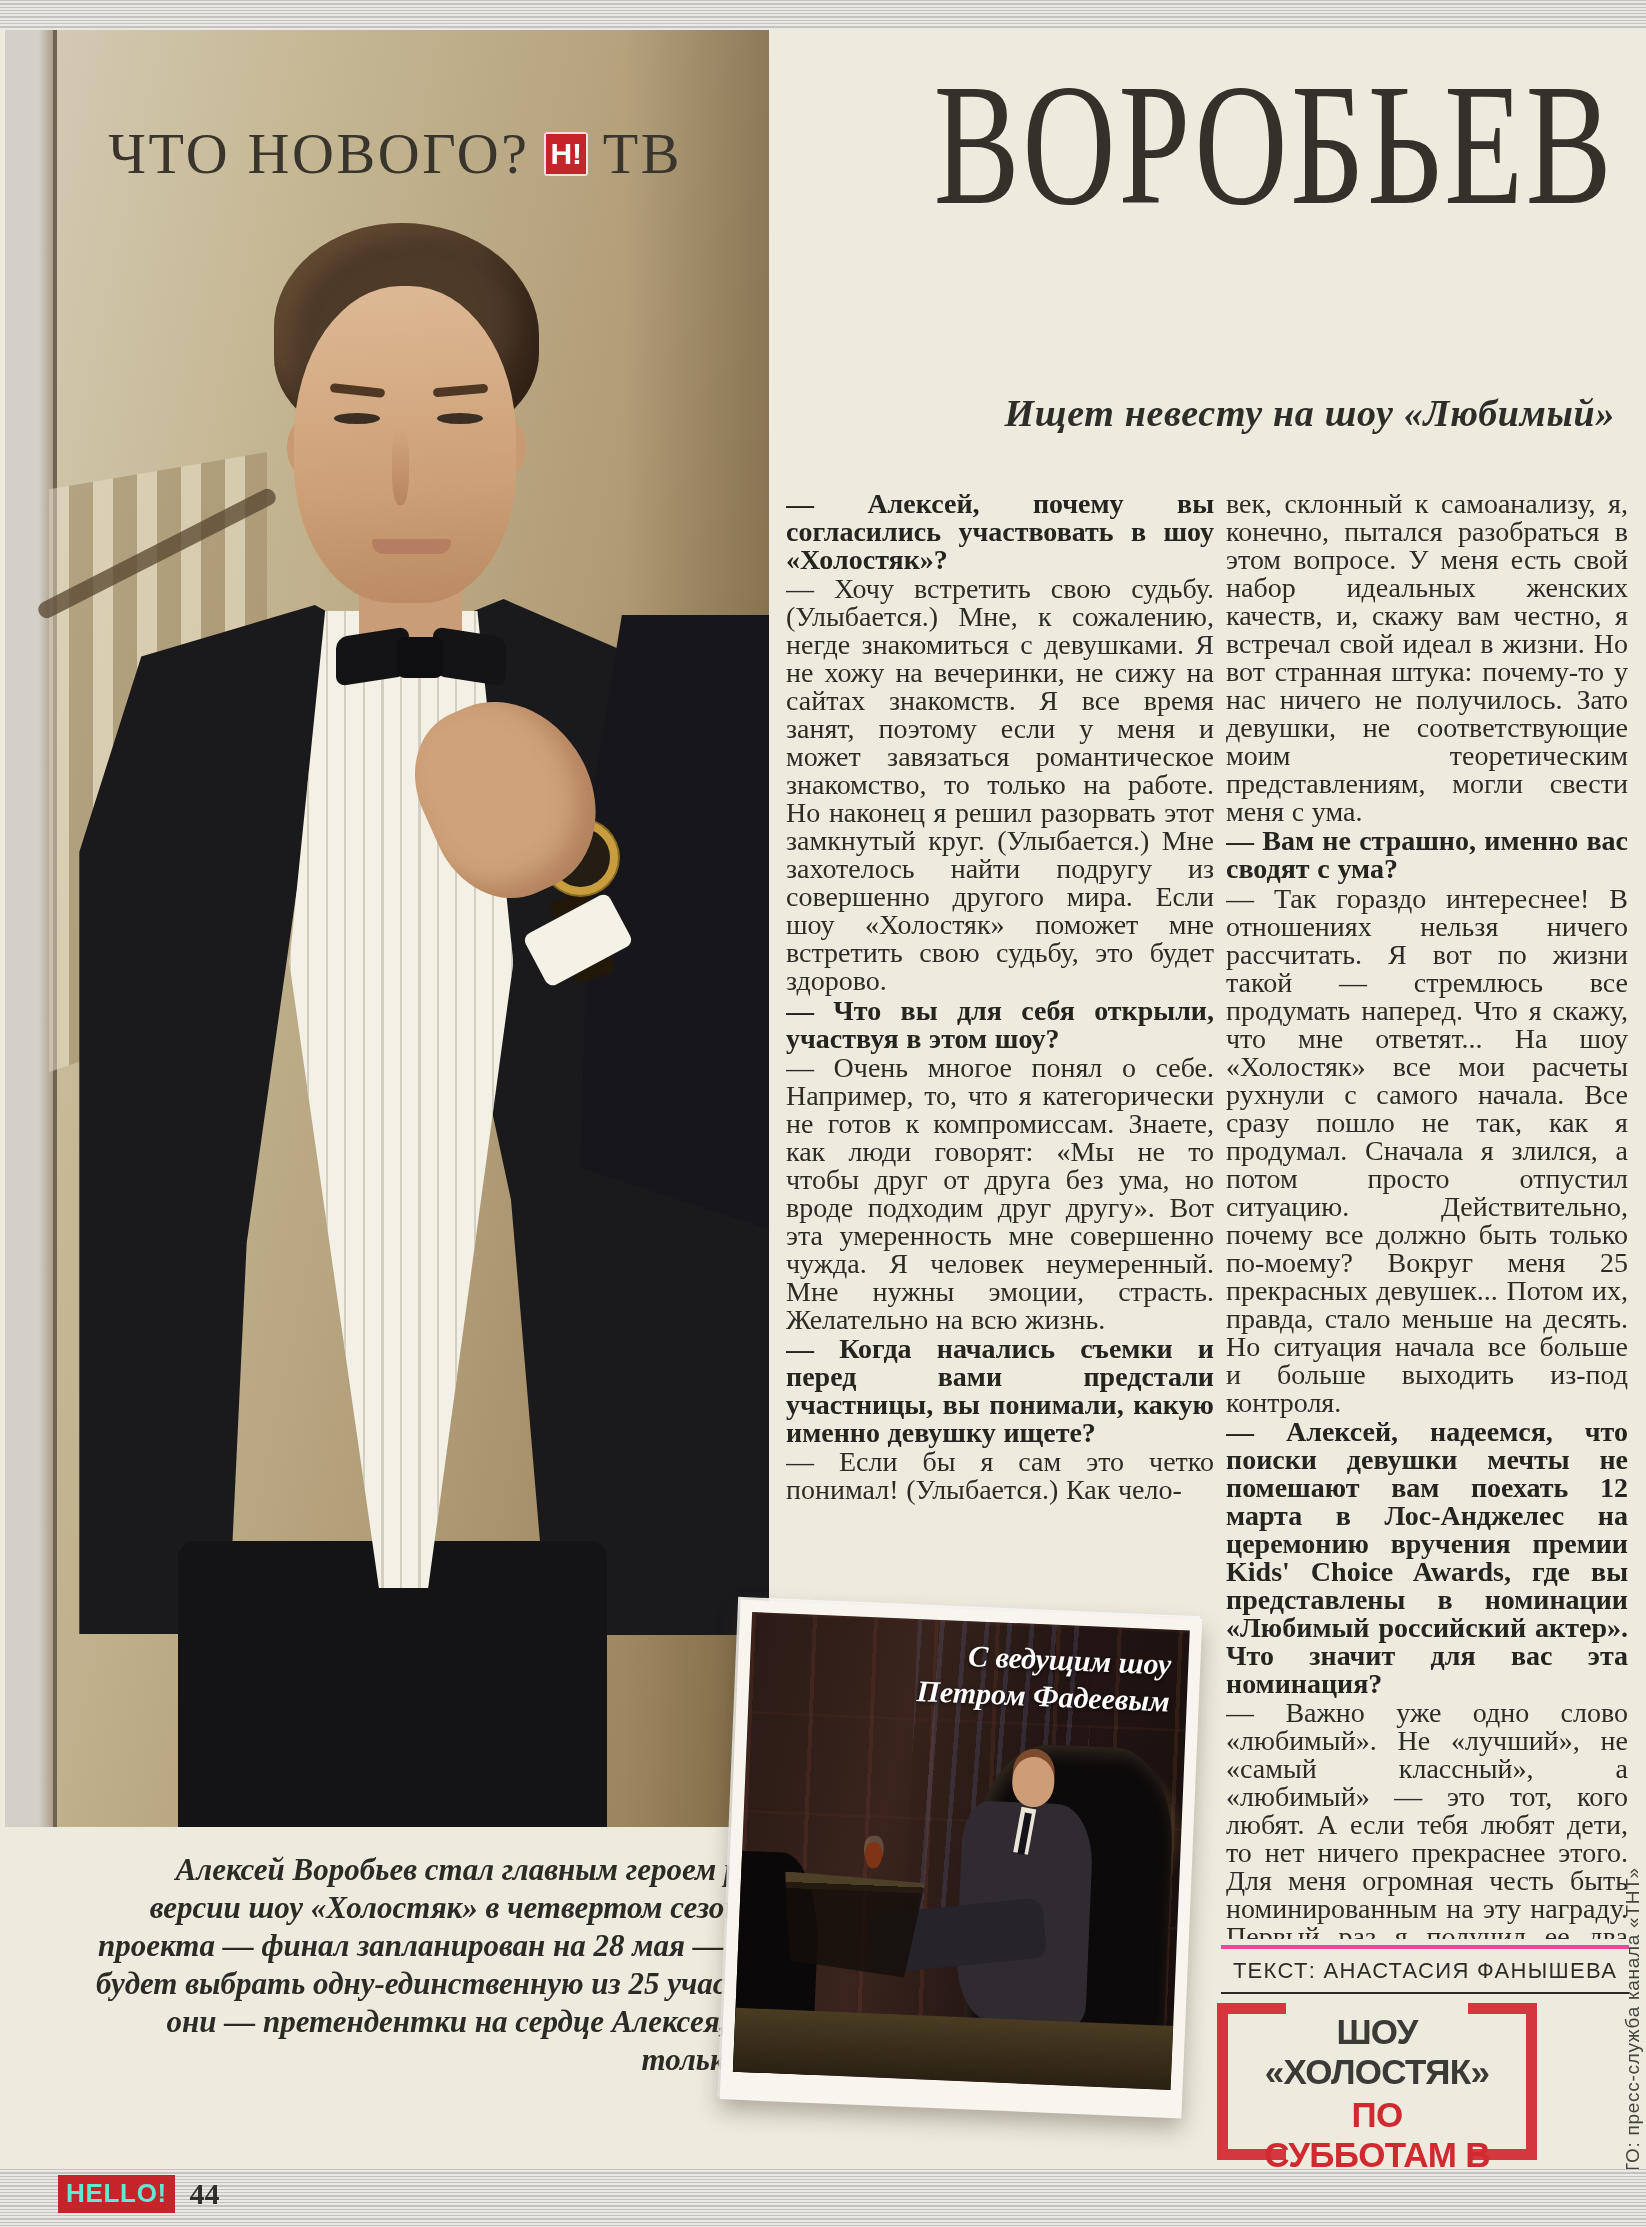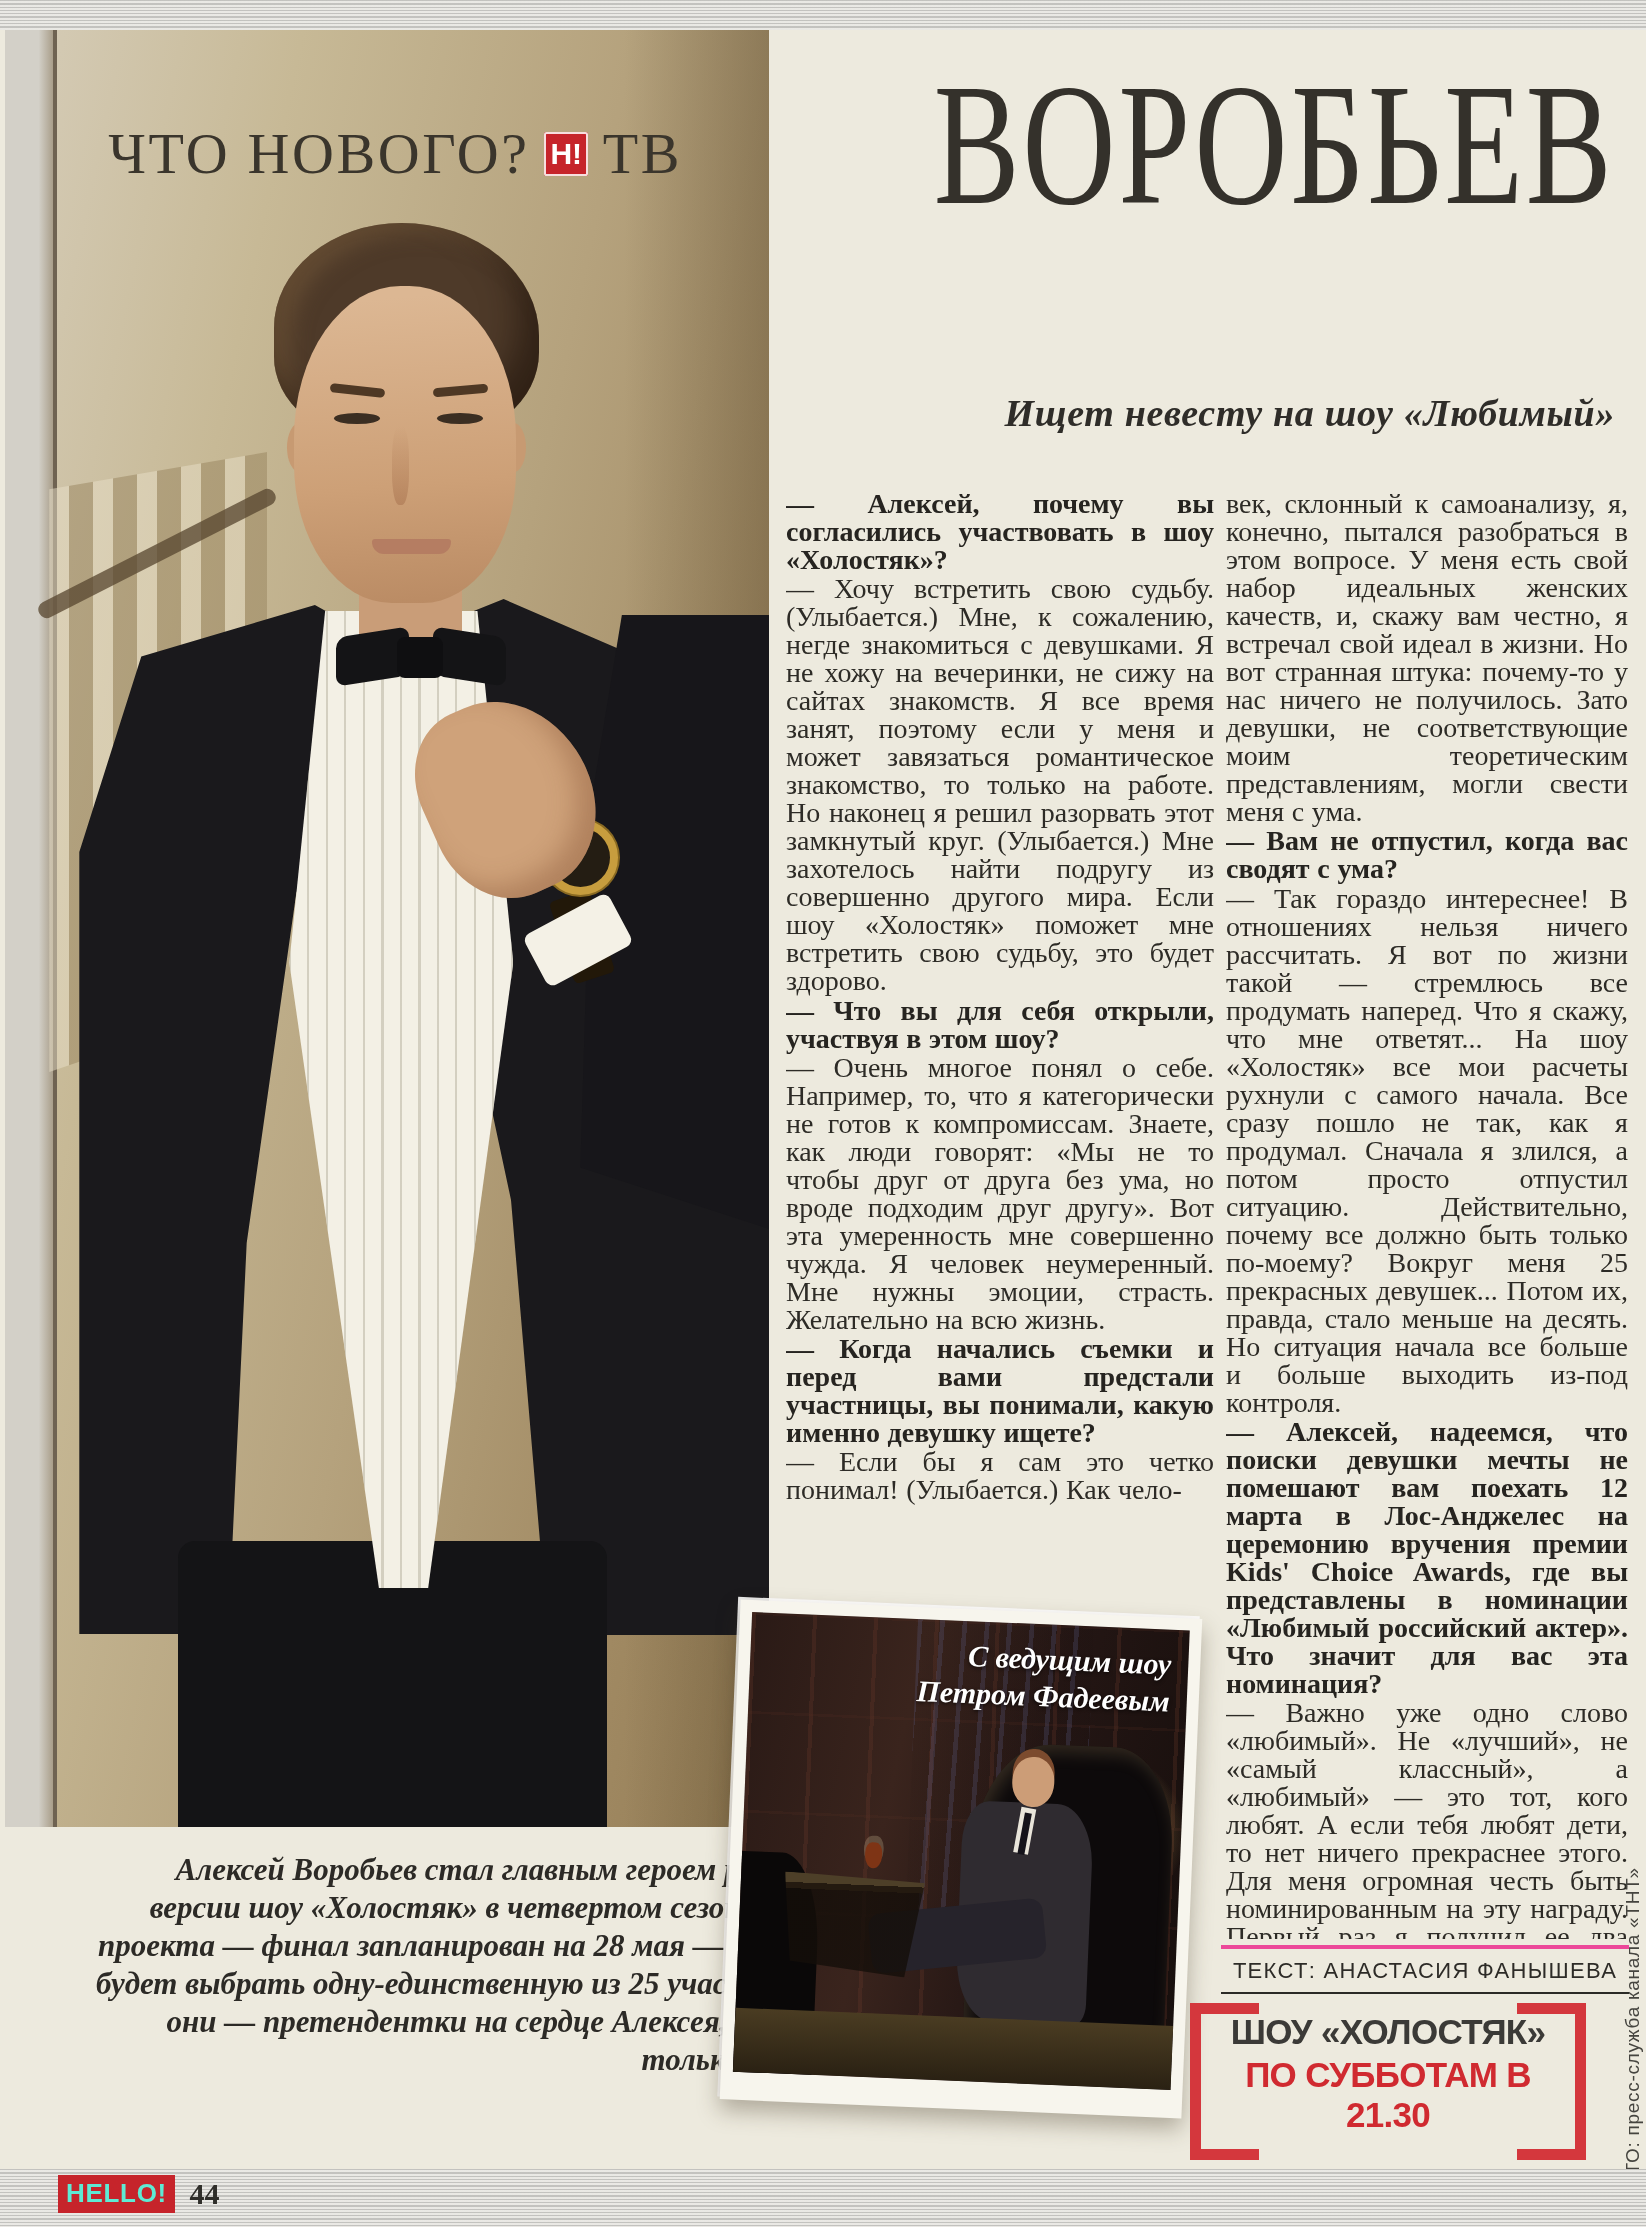--- a/index.html
+++ b/index.html
@@ -133,21 +133,21 @@
     background:linear-gradient(180deg,#4a3c22,#2a2113);}
   .ip-caption{position:absolute;right:17px;top:16px;text-align:right;color:#fff;
     font-style:italic;font-weight:bold;font-size:30px;line-height:37px;
     text-shadow:0 1.3px 4px rgba(0,0,0,.7);}
 
   
   .byline{position:absolute;left:1221px;top:1945px;width:408px;
     border-top:4px solid #ec4899;border-bottom:2px solid #2b2a26;
     font-family:"Liberation Sans",sans-serif;font-size:22px;letter-spacing:1.3px;color:#2d2b27;
     text-align:center;padding:8.6px 0;}
-  .promo{position:absolute;left:1190px;top:2003px;width:396px;height:135px;}
+  .promo{position:absolute;left:1217px;top:2003px;width:320px;height:135px;}
   .bracket{position:absolute;top:0;width:58px;height:135px;}
   .bracket.l{left:0;border-left:11.2px solid #d4373d;border-top:11.2px solid #d4373d;border-bottom:11.2px solid #d4373d;}
   .bracket.r{right:0;border-right:11.2px solid #d4373d;border-top:11.2px solid #d4373d;border-bottom:11.2px solid #d4373d;}
   .promo-text{position:absolute;left:40px;right:40px;top:9.2px;text-align:center;
     font-family:"Liberation Sans",sans-serif;}
   .promo-l1{font-size:35px;font-weight:bold;color:#3b3a37;letter-spacing:-0.7px;}
   .promo-l2{font-size:30px;color:#4b4a46;letter-spacing:0;margin-top:1.3px;}
   .promo-l3{font-size:35px;font-weight:bold;color:#d02a30;letter-spacing:-0.7px;margin-top:2.6px;}
 
   .credit-vertical{position:absolute;right:2.6px;top:1624px;height:581px;
@@ -213,21 +213,21 @@
     <p class="q">— Алексей, почему вы согласились участвовать в шоу «Холостяк»?</p>
     <p class="a">— Хочу встретить свою судьбу. (Улыбается.) Мне, к сожалению, негде знакомиться с девушками. Я не хожу на вечеринки, не сижу на сайтах знакомств. Я все время занят, поэтому если у меня и может завязаться романтическое знакомство, то только на работе. Но наконец я решил разорвать этот замкнутый круг. (Улыбается.) Мне захотелось найти подругу из совершенно другого мира. Если шоу «Холостяк» поможет мне встретить свою судьбу, это будет здорово.</p>
     <p class="q">— Что вы для себя открыли, участвуя в этом шоу?</p>
     <p class="a">— Очень многое понял о себе. Например, то, что я категорически не готов к компромиссам. Знаете, как люди говорят: «Мы не то чтобы друг от друга без ума, но вроде подходим друг другу». Вот эта умеренность мне совершенно чужда. Я человек неумеренный. Мне нужны эмоции, страсть. Желательно на всю жизнь.</p>
     <p class="q">— Когда начались съемки и перед вами предстали участницы, вы понимали, какую именно девушку ищете?</p>
     <p class="a">— Если бы я сам это четко понимал! (Улыбается.) Как чело-</p>
   </div>
 
   <div class="col col2">
     <p class="a">век, склонный к самоанализу, я, конечно, пытался разобраться в этом вопросе. У меня есть свой набор идеальных женских качеств, и, скажу вам честно, я встречал свой идеал в жизни. Но вот странная штука: почему-то у нас ничего не получилось. Зато девушки, не соответствующие моим теоретическим представлениям, могли свести меня с ума.</p>
-    <p class="q">— Вам не отпустил, когда вас сводят с ума?</p>
+    <p class="q">— Вам не страшно, именно вас сводят с ума?</p>
     <p class="a">— Так гораздо интереснее! В отношениях нельзя ничего рассчитать. Я вот по жизни такой — стремлюсь все продумать наперед. Что я скажу, что мне ответят... На шоу «Холостяк» все мои расчеты рухнули с самого начала. Все сразу пошло не так, как я продумал. Сначала я злился, а потом просто отпустил ситуацию. Действительно, почему все должно быть только по-моему? Вокруг меня 25 прекрасных девушек... Потом их, правда, стало меньше на десять. Но ситуация начала все больше и больше выходить из-под контроля.</p>
     <p class="q">— Алексей, надеемся, что поиски девушки мечты не помешают вам поехать 12 марта в Лос-Анджелес на церемонию вручения премии Kids' Choice Awards, где вы представлены в номинации «Любимый российский актер». Что значит для вас эта номинация?</p>
     <p class="a"><span>— Важно уже одно слово «любимый». Не «лучший», не «самый классный», а «любимый» — это тот, кого любят. А если тебя любят дети, то нет ничего прекраснее этого. Для меня огромная честь быть номинированным на эту награду. Первый раз я получил ее два года назад. Если и в этом году ребята удостоят меня награды, буду очень рад.</span></p>
   </div>
 
   <div class="caption-left">Алексей Воробьев стал главным героем российской версии шоу «Холостяк» в четвертом сезоне. К концу проекта — финал запланирован на 28 мая — он должен будет выбрать одну-единственную из 25 участниц. Кто они — претендентки на сердце Алексея, мы узнаем только 12 марта</div>
 
   <div class="inset">
     <div class="ip">
       <div class="ip-panels"></div>

